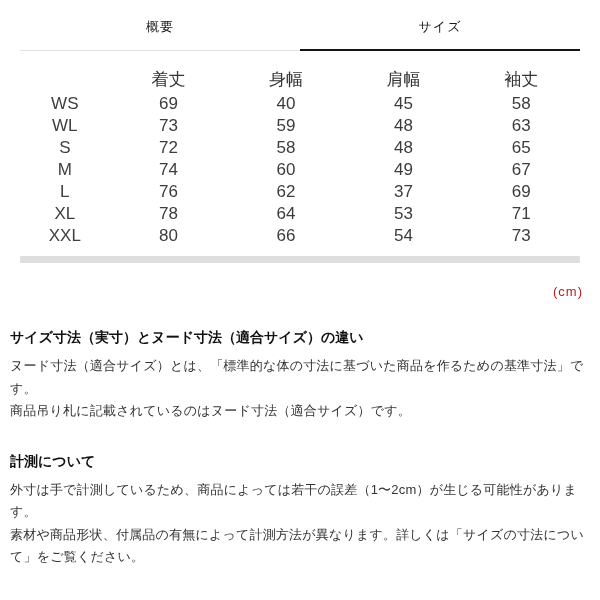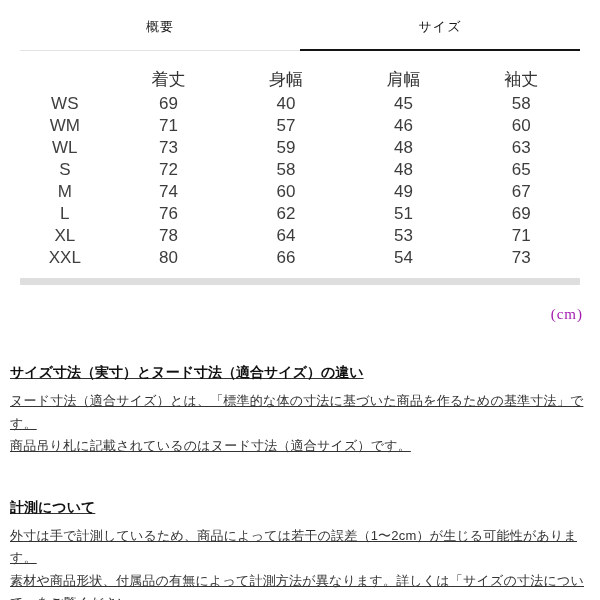--- a/index.html
+++ b/index.html
@@ -79,25 +79,25 @@
   .tlink {
     display: inline-flex;
     align-items: center;
     gap: 6px;
     margin-right: 30px;
     cursor: pointer;
     text-decoration: none;
     color: #1a1a1a;
   }
   .tlink svg { display: block; }
-  .unit { margin-left: auto; font-size: 15px; color: #a21caf; letter-spacing: 1px; font-family: Liberation Serif, serif; }
+  .unit { margin-left: auto; font-size: 13px; color: #b91c1c; letter-spacing: 1px; }
 
   
   .sections { margin: 0 10px; }
-  .section { margin-top: 38px; text-decoration: underline; }
+  .section { margin-top: 27px; }
   .section h3 {
     margin: 0 0 7px 0;
     font-size: 14px;
     font-weight: bold;
     color: #111111;
     line-height: 22px;
   }
   .section p {
     margin: 0;
     font-size: 13px;
@@ -136,27 +136,20 @@
       </thead>
       <tbody>
           <tr>
             <th>WS</th>
             <td>69</td>
             <td>40</td>
             <td>45</td>
             <td>58</td>
           </tr>
           <tr>
-            <th>WM</th>
-            <td>71</td>
-            <td>57</td>
-            <td>46</td>
-            <td>60</td>
-          </tr>
-          <tr>
             <th>WL</th>
             <td>73</td>
             <td>59</td>
             <td>48</td>
             <td>63</td>
           </tr>
           <tr>
             <th>S</th>
             <td>72</td>
             <td>58</td>
@@ -167,21 +160,21 @@
             <th>M</th>
             <td>74</td>
             <td>60</td>
             <td>49</td>
             <td>67</td>
           </tr>
           <tr>
             <th>L</th>
             <td>76</td>
             <td>62</td>
-            <td>51</td>
+            <td>37</td>
             <td>69</td>
           </tr>
           <tr>
             <th>XL</th>
             <td>78</td>
             <td>64</td>
             <td>53</td>
             <td>71</td>
           </tr>
           <tr>

